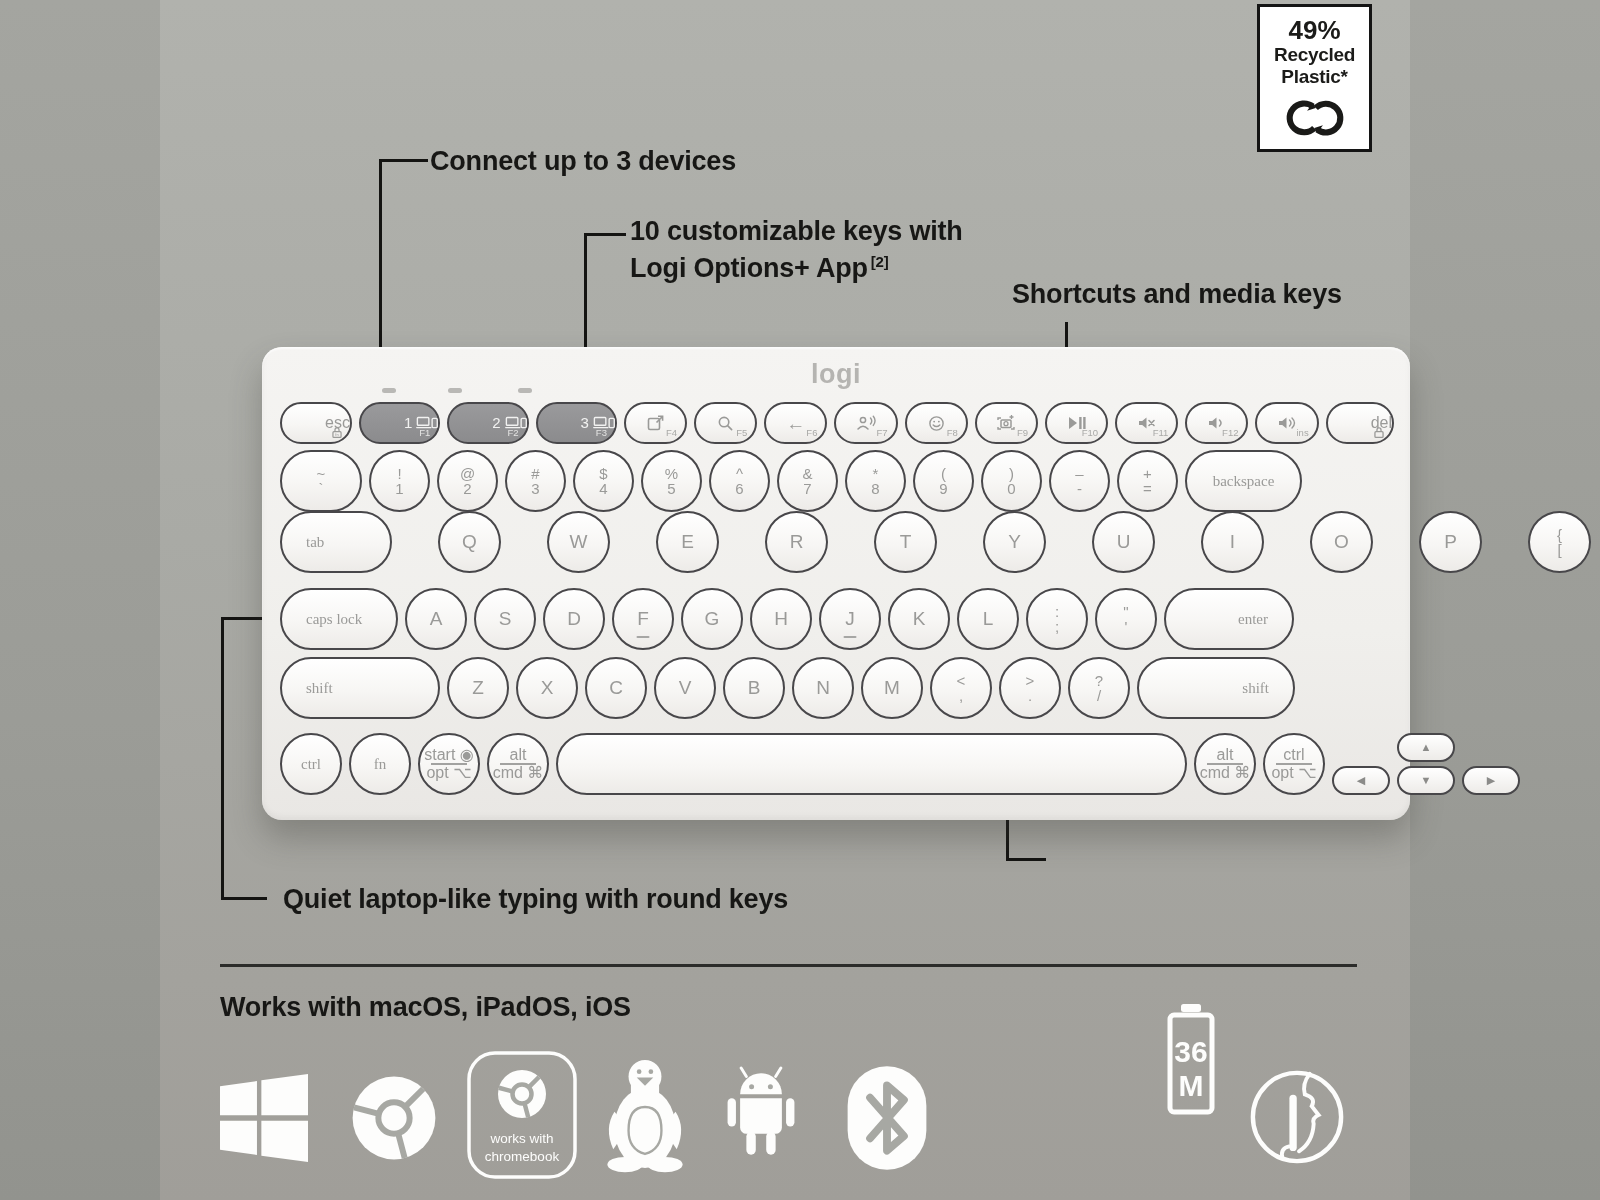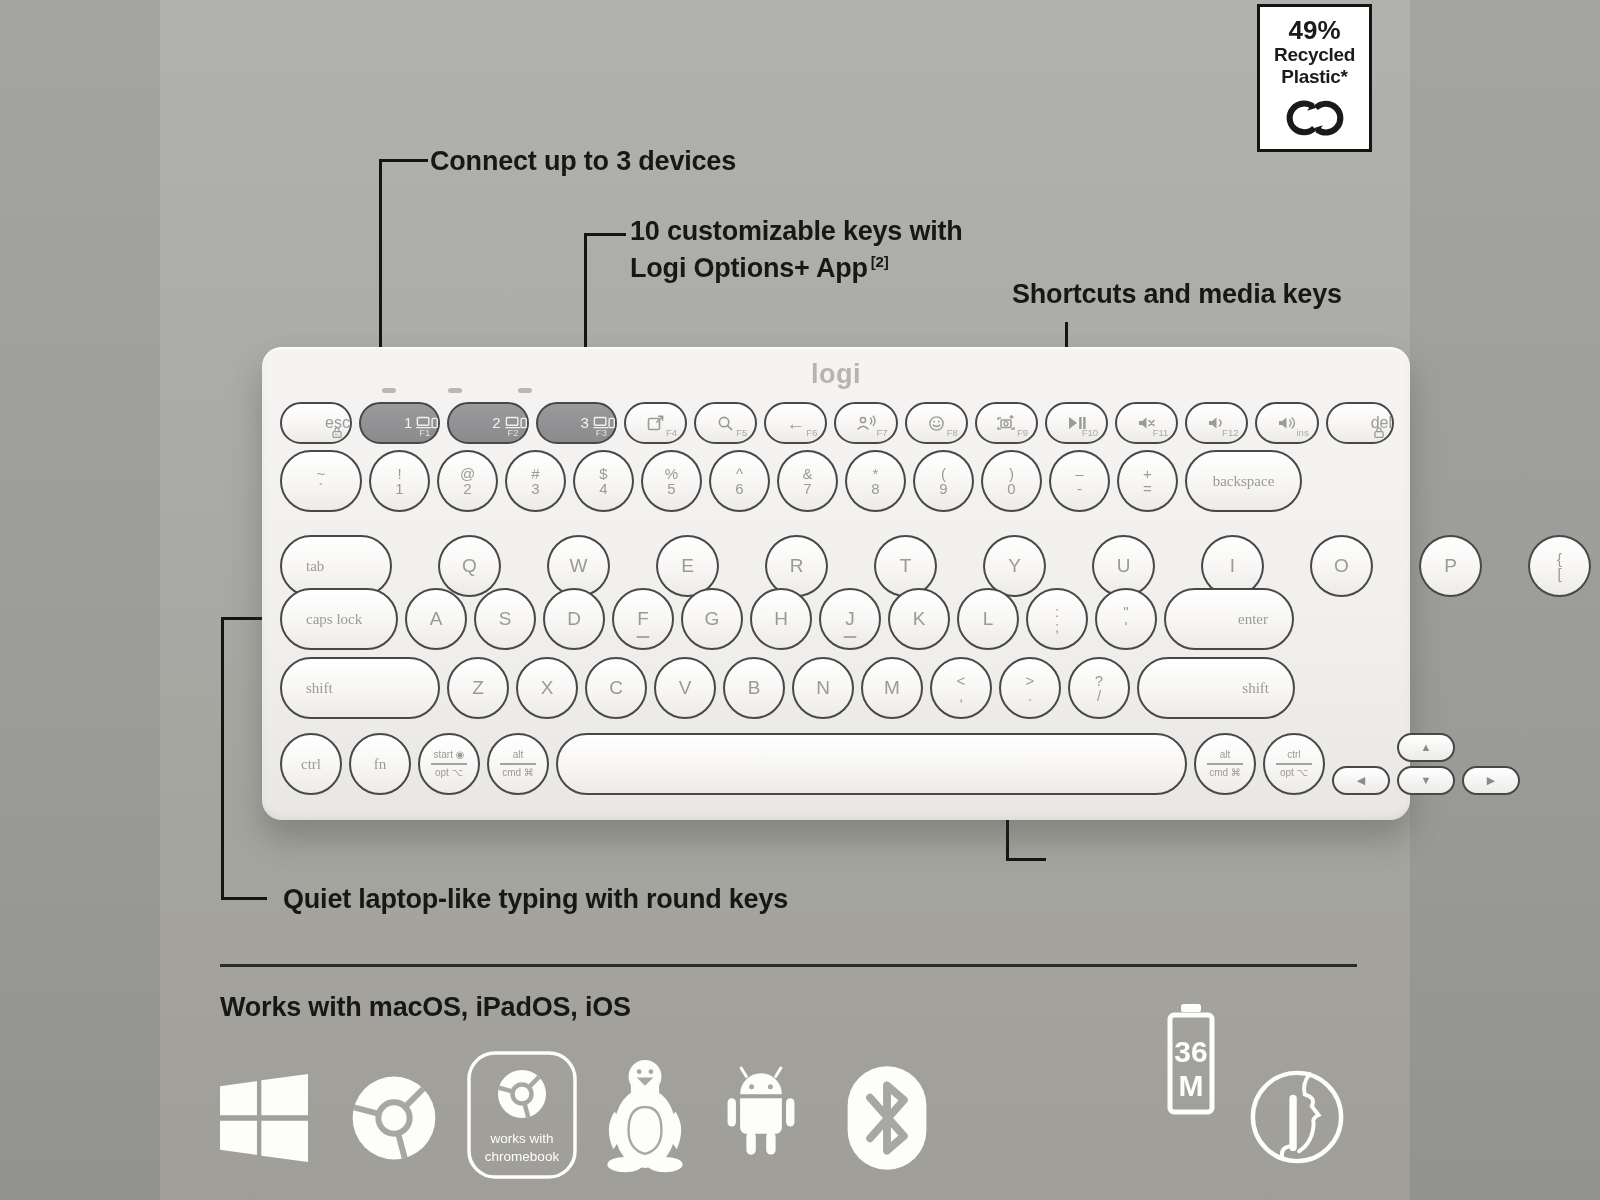--- a/index.html
+++ b/index.html
@@ -61,21 +61,21 @@
   .kcorner{position:absolute;right:8px;bottom:4px;font-size:9.5px;color:#a9a9a7;letter-spacing:0;}
   .key.dark .kcorner{color:#e4e4e3;}
   .kcornericon{position:absolute;right:7px;bottom:4px;width:12px;height:13px;}
   .kcornericon svg{width:100%;height:100%;}
   .homebar{position:absolute;bottom:10px;left:50%;transform:translateX(-50%);width:13px;height:2px;background:#a6a6a4;border-radius:1px;}
   .kicon{display:inline-flex;align-items:center;justify-content:center;}
   .kicon svg{display:block;}
   .kicon.gi{font-size:19px;line-height:1;}
   .inline-pair{display:inline-flex;align-items:center;gap:4px;}
   .inline-pair .klabel{font-size:15px;}
-  .sp-top,.sp-bot{font-size:10px;line-height:12px;white-space:nowrap;}
+  .sp-top,.sp-bot{font-size:16px;line-height:12px;white-space:nowrap;}
   .sp-div{width:36px;height:1.5px;background:#a2a2a0;margin:2.5px 0;}
   .key.cluster{background:transparent;border:none;flex:0 0 188px;border-radius:0;}
   .akey{position:absolute;width:58px;height:29px;border:2.5px solid #48474a;border-radius:15px;
     background:linear-gradient(180deg,#ffffff,#edebe8);display:flex;align-items:center;justify-content:center;
     color:#8b8b89;font-size:10px;}
   .akey.up{left:65px;top:0;} .akey.left{left:0;top:33px;} .akey.down{left:65px;top:33px;} .akey.right{left:130px;top:33px;}
 
   
   .divider{position:absolute;left:60px;top:964px;width:1137px;height:2.5px;background:#2c2c2a;}
   .works{position:absolute;left:60px;top:992px;font-weight:700;font-size:27px;letter-spacing:-.2px;color:#171715;}
@@ -355,21 +355,21 @@
           <div class="key circle" style="flex: 0 0 61px;">
             <span class="kcol">
               <span class="ktop">+</span>
               <span class="kbot">=</span>
             </span>
           </div>
           <div class="key pill small" style="flex: 0 0 117px;">
             <span class="klabel">backspace</span>
           </div>
         </div>
-        <div class="krow" style="top: 188px; height: 62px; gap: 46px;">
+        <div class="krow" style="top: 164px; height: 62px; gap: 46px;">
           <div class="key pill small align-left" style="flex: 0 0 112px;">
             <span class="klabel">tab</span>
           </div>
           <div class="key circle" style="flex: 0 0 63px;">
             <span class="klabel">Q</span>
           </div>
           <div class="key circle" style="flex: 0 0 63px;">
             <span class="klabel">W</span>
           </div>
           <div class="key circle" style="flex: 0 0 63px;">

